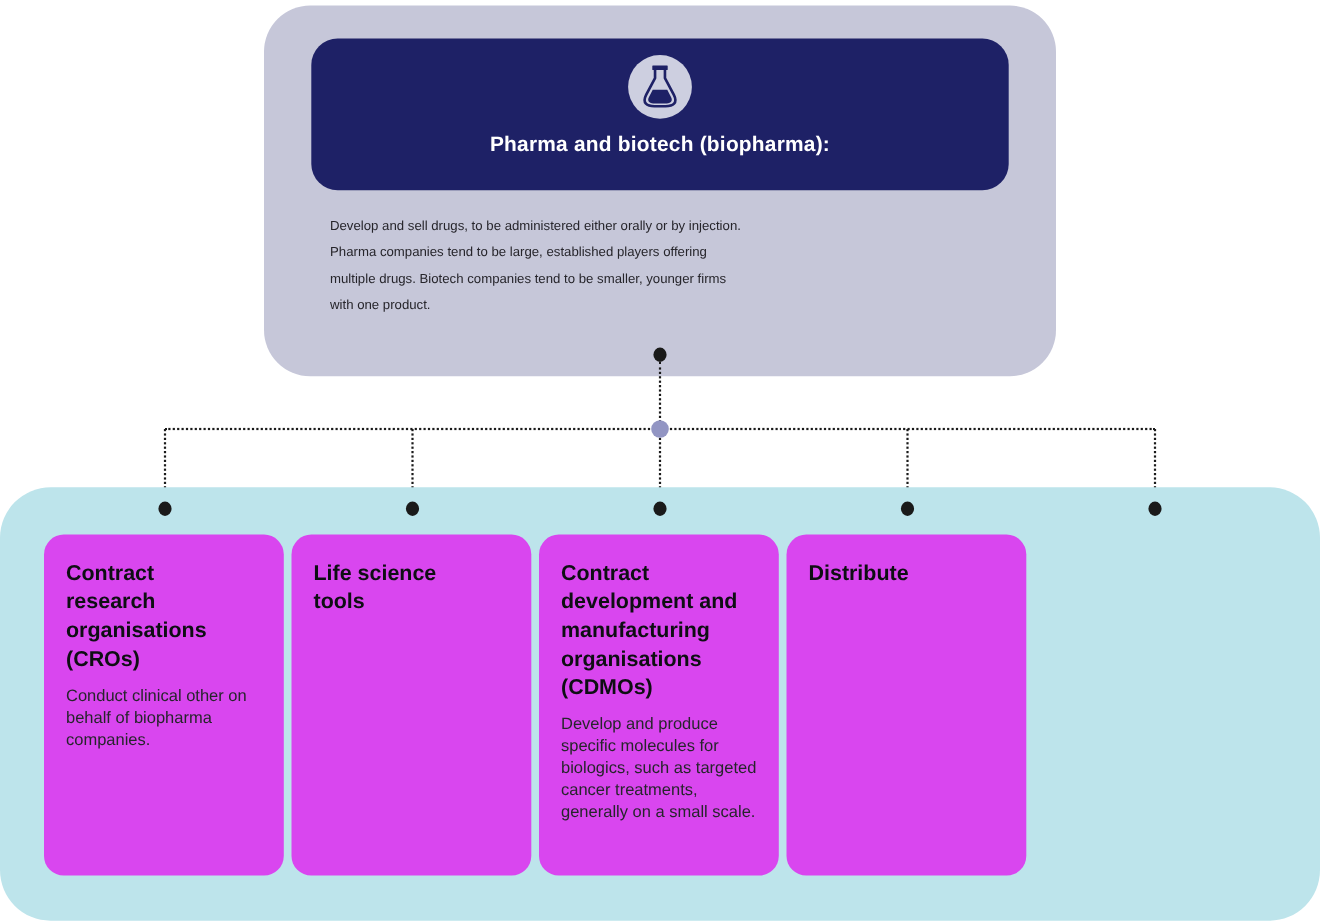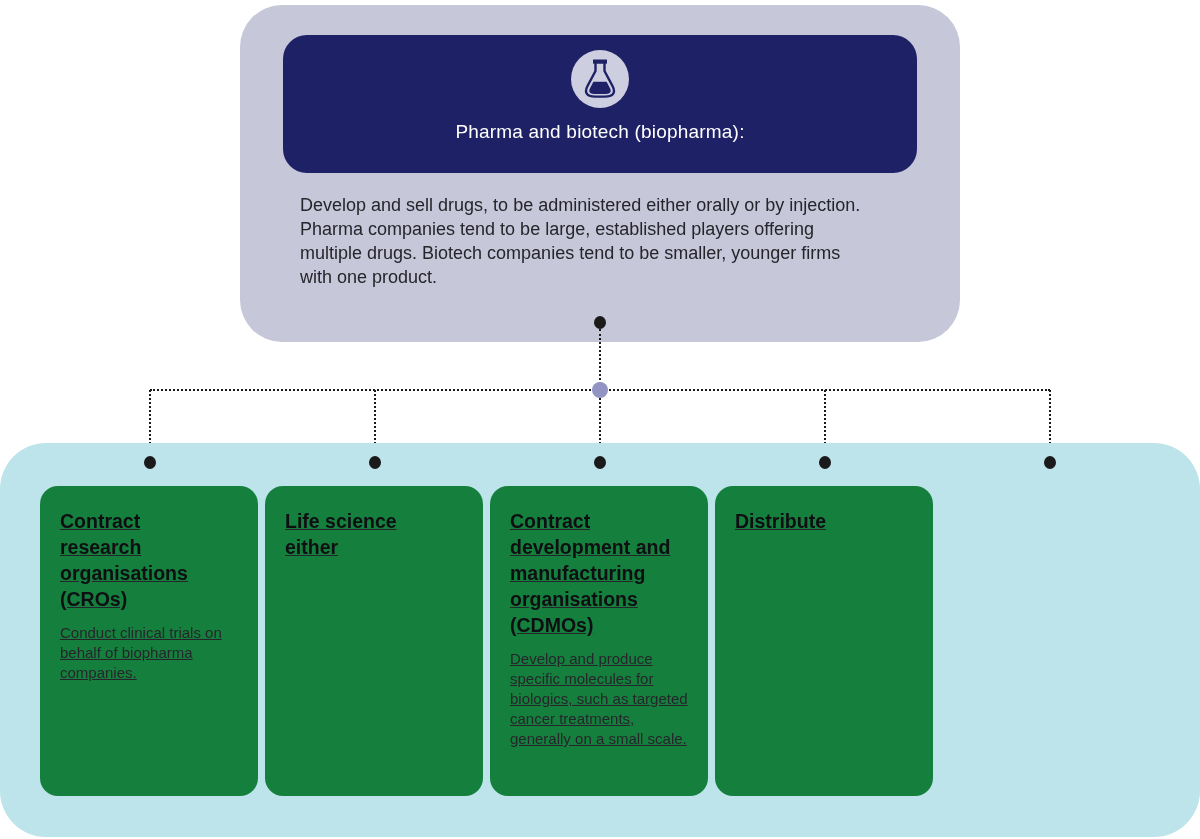--- a/index.html
+++ b/index.html
@@ -33,28 +33,28 @@
     margin-top: 15px;
     width: 58px; height: 58px;
     border-radius: 50%;
     background: #cdcfe0;
     display: flex; align-items: center; justify-content: center;
   }
   .root-title {
     margin-top: 13px;
     color: #ffffff;
     font-size: 19px;
-    font-weight: normal;
+    font-weight: bold;
     letter-spacing: 0.2px;
   }
   .root-desc {
     position: absolute;
     left: 60px; top: 188px;
     width: 625px;
-    font-size: 18px;
+    font-size: 12px;
     line-height: 24px;
     color: #26252b;
     white-space: pre-line;
   }
 
   
   .dot {
     position: absolute;
     width: 12px; height: 13px;
     border-radius: 50%;
@@ -97,24 +97,23 @@
     position: absolute;
     left: 0; top: 443px;
     width: 1200px; height: 394px;
     background: #bde4eb;
     border-radius: 46px;
   }
   .card {
     position: absolute;
     top: 43px;
     width: 218px; height: 310px;
-    background: #15803d;
+    background: #d946ef;
     border-radius: 18px;
     padding: 22px 19px 18px 20px;
-    text-decoration: underline;
   }
   .card-1 { left: 40px; }
   .card-2 { left: 265px; }
   .card-3 { left: 490px; }
   .card-4 { left: 715px; }
   .card-5 { left: 940px; }
   .card h2 {
     font-size: 19.5px;
     line-height: 26px;
     font-weight: bold;
@@ -164,26 +163,26 @@
   <span class="dot dot-card4"></span>
   <span class="dot dot-card5"></span>
 
   <div class="bottom-panel">
 
     <div class="card card-1">
       <h2>Contract
 research
 organisations
 (CROs)</h2>
-      <p>Conduct clinical trials on behalf of biopharma companies.</p>
+      <p>Conduct clinical other on behalf of biopharma companies.</p>
     </div>
 
     <div class="card card-2">
       <h2>Life science
-either</h2>
+tools</h2>
     </div>
 
     <div class="card card-3">
       <h2>Contract
 development and
 manufacturing
 organisations
 (CDMOs)</h2>
       <p>Develop and produce specific molecules for biologics, such as targeted cancer treatments, generally on a small scale.</p>
     </div>

